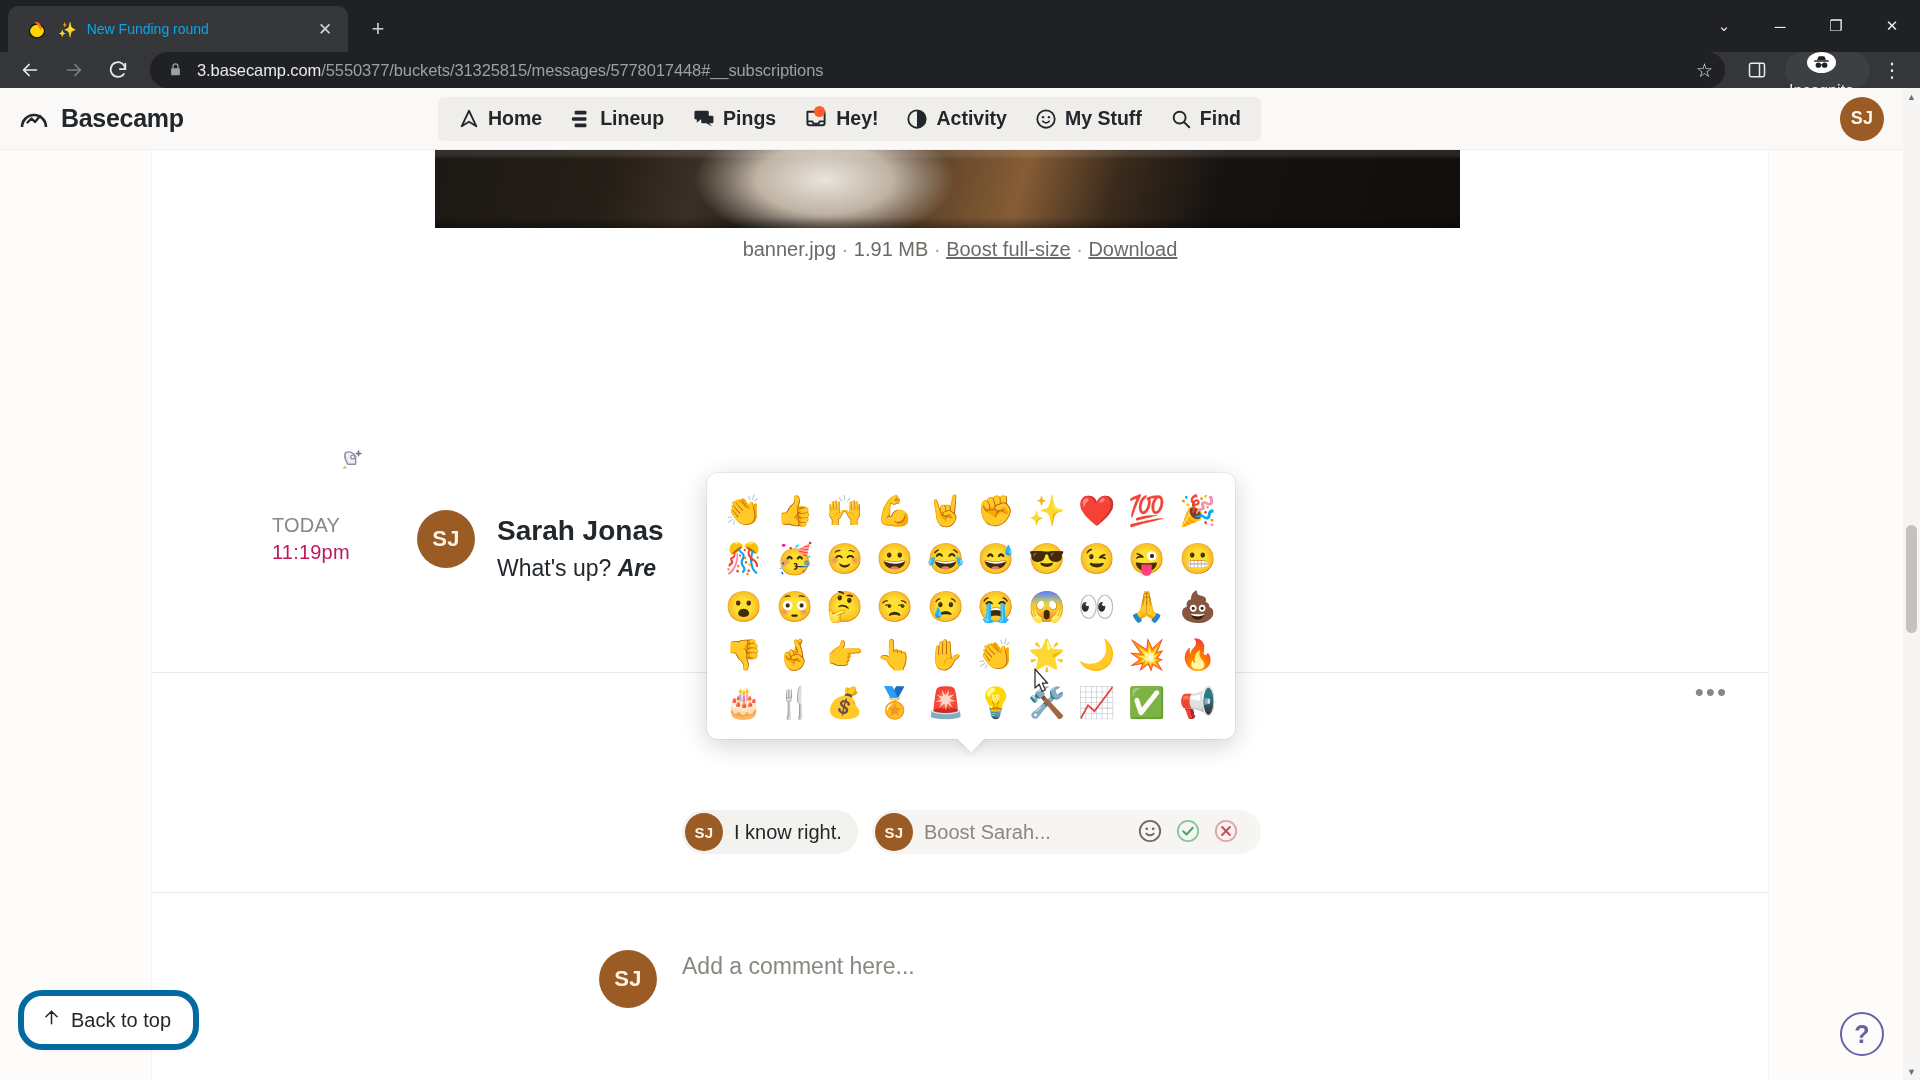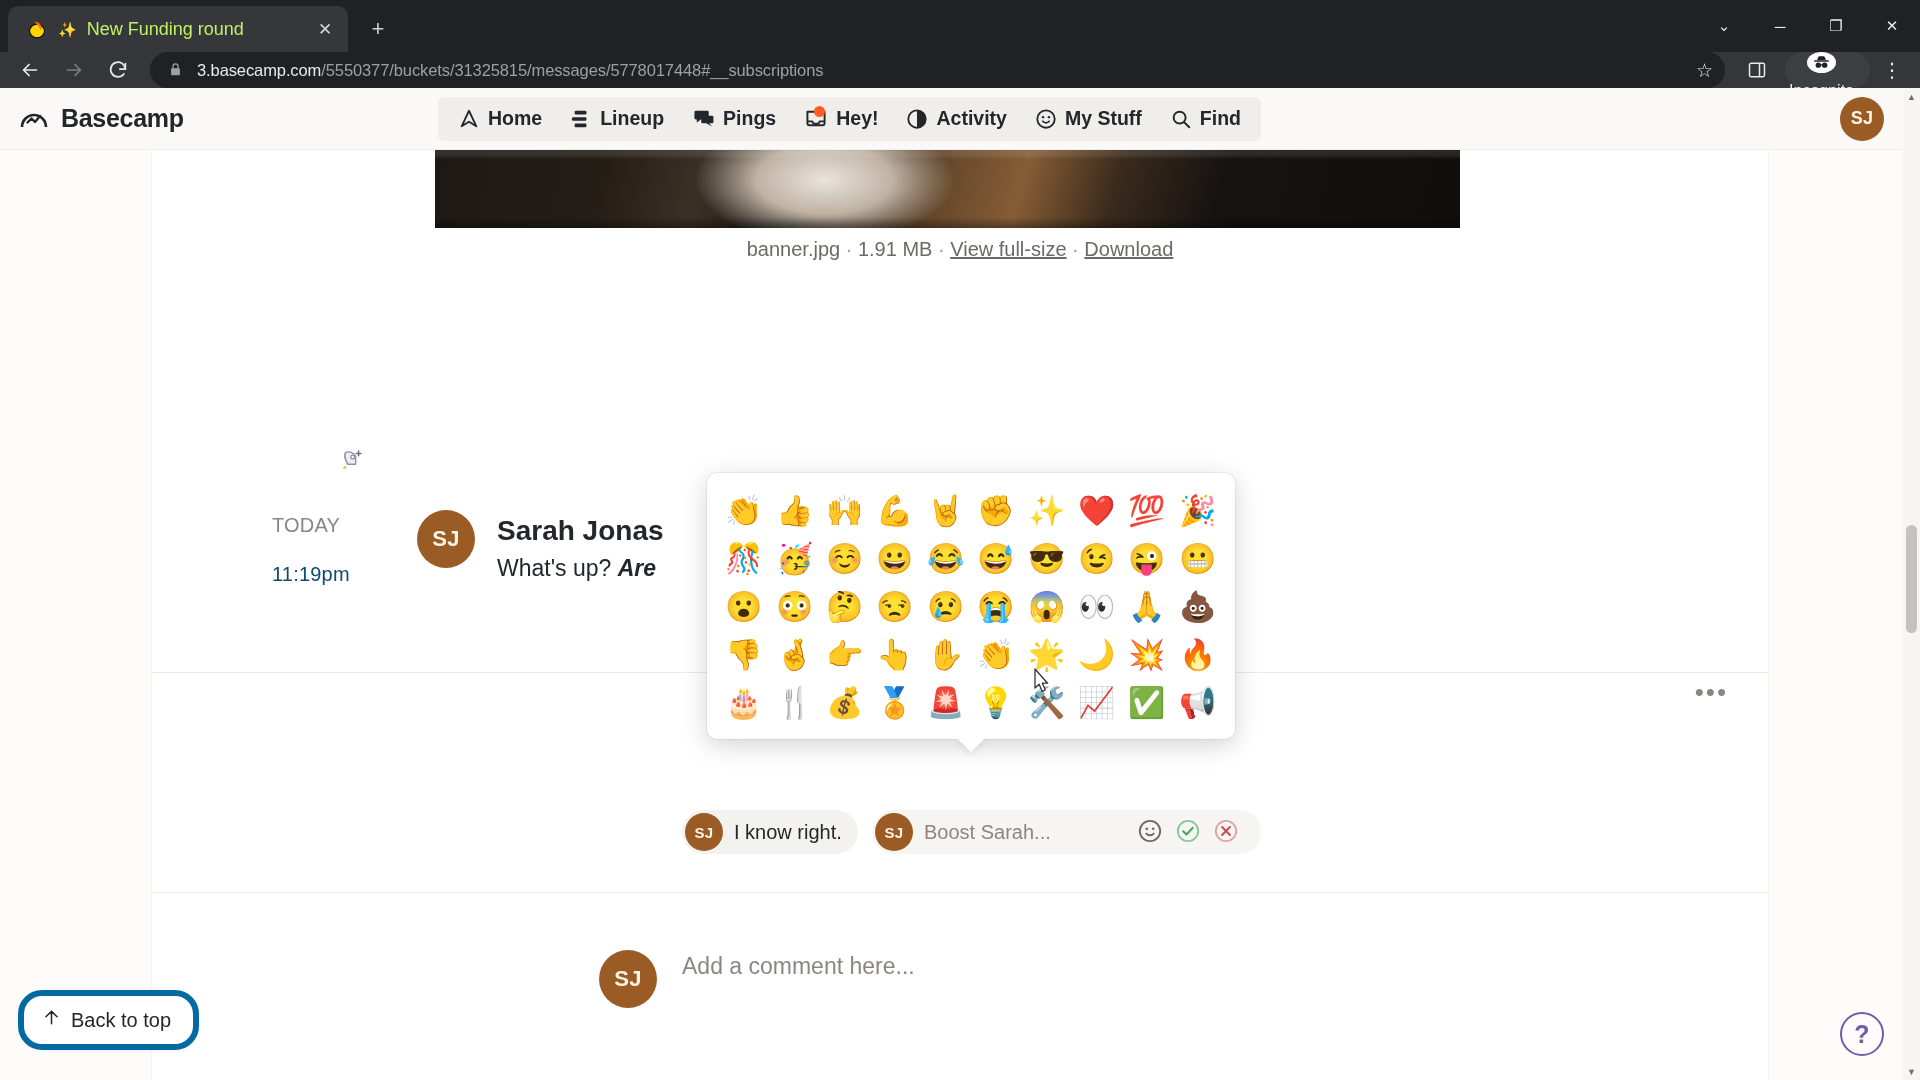--- a/index.html
+++ b/index.html
@@ -18,21 +18,21 @@
     padding-left: 8px; position: relative;
   }
   .tab {
     height: 46px; width: 340px; background: #35373a; border-radius: 10px 10px 0 0;
     display: flex; align-items: center; padding: 0 10px 0 18px; gap: 10px;
     position: relative;
   }
   .tab-favicon { width: 22px; height: 22px; display: flex; align-items: center; justify-content: center; font-size: 17px; line-height: 1; }
   .tab-sparkle { font-size: 15px; line-height: 1; }
   .tab-title {
-    color: #bef264; font-size: 18px; white-space: nowrap; overflow: hidden;
+    color: #0ea5e9; font-size: 14px; white-space: nowrap; overflow: hidden;
     text-overflow: ellipsis; flex: 1;
   }
   .tab-close { color: #cfd2d6; font-size: 17px; width: 26px; height: 26px;
     display: flex; align-items: center; justify-content: center; border-radius: 50%; }
   .newtab { color: #cfd2d6; font-size: 22px; width: 36px; height: 36px; margin: 0 0 5px 12px;
     display: flex; align-items: center; justify-content: center; border-radius: 50%; }
 
   .wincontrols { position: absolute; right: 0; top: 0; height: 52px; display: flex; align-items: center; }
   .wc { width: 56px; height: 52px; display: flex; align-items: center; justify-content: center;
         color: #e8eaed; font-size: 15px; }
@@ -125,21 +125,21 @@
     display: flex; align-items: center; justify-content: center;
   }
 
   .divider { position: absolute; left: 0; right: 0; height: 1px; background: #eceae6; }
 
   
   .msg-ts {
     position: absolute; left: 120px; top: 362px; font-size: 20px; color: #8b8780;
     line-height: 1.35; letter-spacing: 0.2px;
   }
-  .msg-ts .d2 { color: #0c4a6e; margin-top: 22px; }
+  .msg-ts .d2 { color: #be185d; }
 
   .msg-avatar {
     position: absolute; left: 265px; top: 360px; width: 58px; height: 58px;
     border-radius: 50%; background: #9a5b25; color: #fdf3e6; font-weight: bold;
     font-size: 22px; display: flex; align-items: center; justify-content: center;
     letter-spacing: 0.4px;
   }
   .msg-author {
     position: absolute; left: 345px; top: 365px; font-size: 28px; font-weight: bold;
     color: #22272b;
@@ -395,21 +395,21 @@
 
     <div class="page-bg"></div>
     <div class="card">
 
       <div class="banner"></div>
       <div class="banner-caption">
         <span>banner.jpg</span>
         <span class="sep">·</span>
         <span>1.91 MB</span>
         <span class="sep">·</span>
-        <a href="#">View full-size</a>
+        <a href="#">Boost full-size</a>
         <span class="sep">·</span>
         <a href="#">Download</a>
       </div>
 
       <div class="rocket-add">
         <svg width="30" height="30" viewBox="0 0 32 32">
           <g stroke="#8f8fa6" stroke-width="1.5" fill="#eeeef4" stroke-linejoin="round">
             <path d="M16.5 5.5c4.5 1.5 6.5 6 5 10.5l-6 6-6-6 1.5-4c1.2-3.2 3-5.4 5.5-6.5z" transform="rotate(-45 16 16)"></path>
           </g>
           <circle cx="16.8" cy="12.8" r="2.1" fill="#fff" stroke="#8f8fa6" stroke-width="1.3"></circle>

